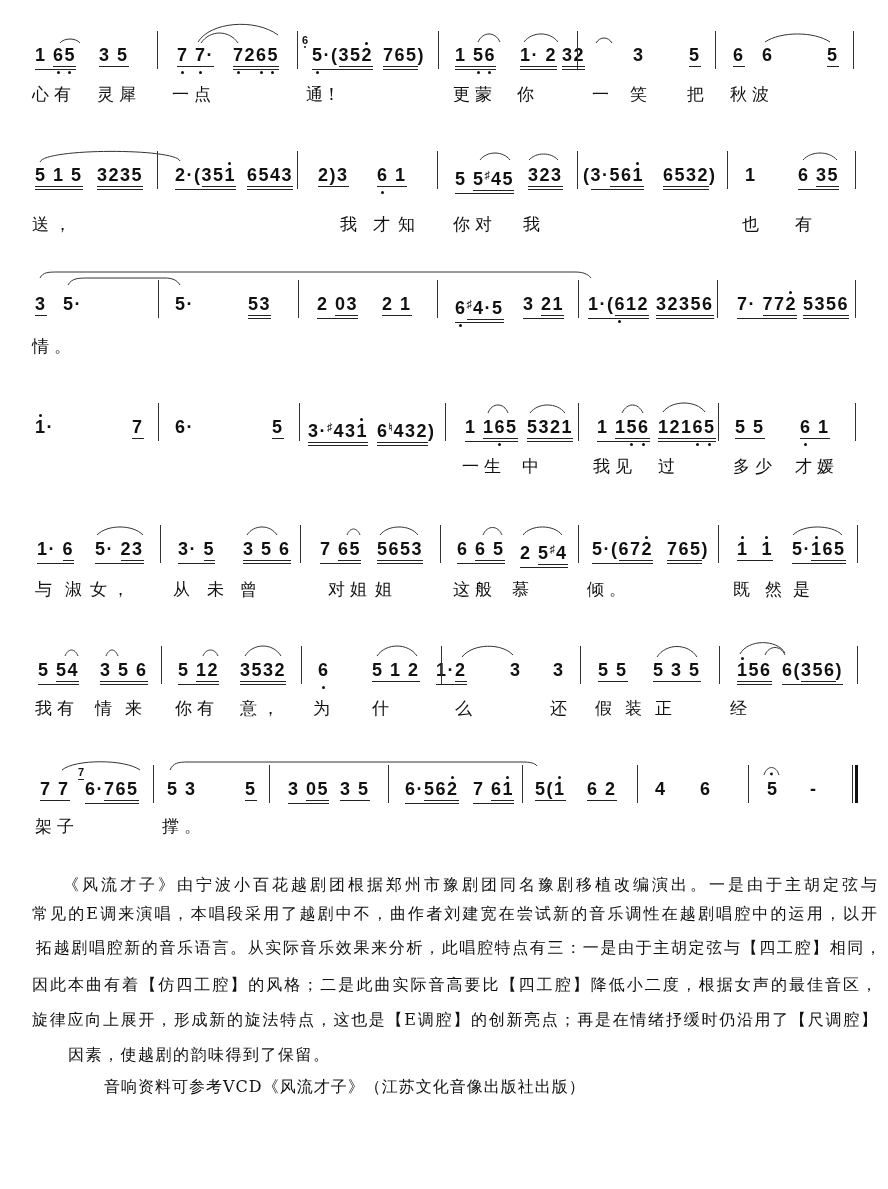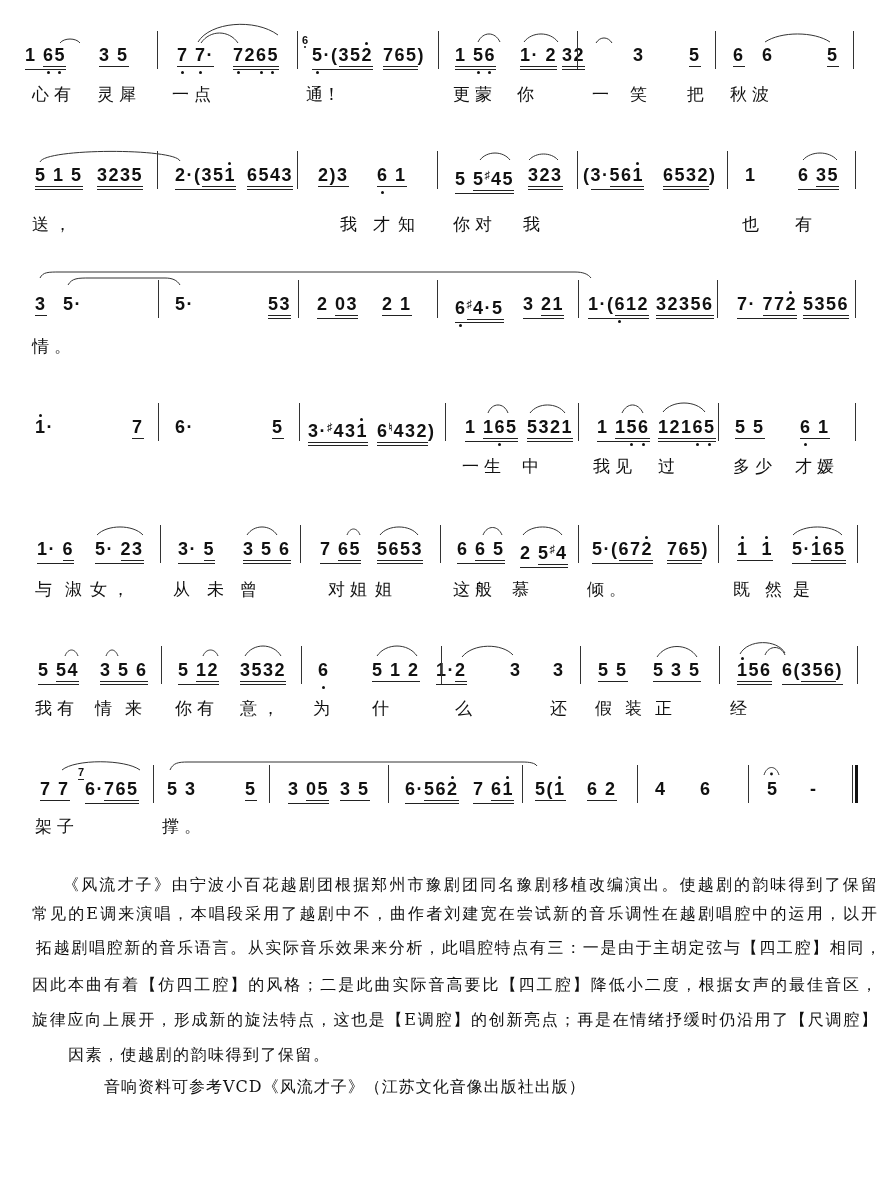--- a/index.html
+++ b/index.html
@@ -23,21 +23,21 @@
   .cline.just { text-align:justify; text-align-last:justify; }
   .cline.left { text-align:left; letter-spacing:1.5px; white-space:pre;margin-left:36px; }
 </style>
 </head>
 <body>
 
 <div class="page">
 
   <div class="sys" style="top:46px">
     <div class="measure">
-      <span class="beat" style="left:25px"><span class="u"><span class="n">1</span> <span class="u"><span class="n lo">6</span><span class="n lo">5</span></span></span></span>
+      <span class="beat" style="left:35px"><span class="u"><span class="n">1</span> <span class="u"><span class="n lo">6</span><span class="n lo">5</span></span></span></span>
       <span class="beat" style="left:99px"><span class="u"><span class="n">3</span> <span class="n">5</span></span></span>
     </div>
     <div class="measure">
       <span class="beat" style="left:177px"><span class="u"><span class="n lo">7</span> <span class="n lo">7</span>·</span></span>
       <span class="beat" style="left:233px"><span class="u"><span class="u"><span class="n lo">7</span><span class="n">2</span><span class="n lo">6</span><span class="n lo">5</span></span></span></span>
     </div>
     <div class="measure">
       <span class="beat grace" style="left:302px;top:-11px"><span class="n lo">6</span></span>
       <span class="beat" style="left:312px"><span class="u"><span class="n lo">5</span>·(<span class="u"><span class="n">3</span><span class="n">5</span><span class="n hi">2</span></span></span></span>
       <span class="beat" style="left:383px"><span class="u"><span class="u"><span class="n">7</span><span class="n">6</span><span class="n">5</span></span></span>)</span>
@@ -115,21 +115,21 @@
     <span class="lyr" style="left:795px;top:50px">有</span>
   </div>
 
   <div class="sys" style="top:295px">
     <div class="measure">
       <span class="beat" style="left:35px"><span class="u"><span class="n">3</span></span></span>
       <span class="beat" style="left:63px"><span class="n">5</span>·</span>
     </div>
     <div class="measure">
       <span class="beat" style="left:175px"><span class="n">5</span>·</span>
-      <span class="beat" style="left:268px"><span class="u"><span class="u"><span class="n">5</span><span class="n">3</span></span></span></span>
+      <span class="beat" style="left:248px"><span class="u"><span class="u"><span class="n">5</span><span class="n">3</span></span></span></span>
     </div>
     <div class="measure">
       <span class="beat" style="left:317px"><span class="u"><span class="n">2</span> <span class="u"><span class="n">0</span><span class="n">3</span></span></span></span>
       <span class="beat" style="left:382px"><span class="u"><span class="n">2</span> <span class="n">1</span></span></span>
     </div>
     <div class="measure">
       <span class="beat" style="left:455px"><span class="u"><span class="n lo">6</span><span class="u"><span class="acc">♯</span><span class="n">4</span>·<span class="n">5</span></span></span></span>
       <span class="beat" style="left:523px"><span class="u"><span class="n">3</span> <span class="u"><span class="n">2</span><span class="n">1</span></span></span></span>
     </div>
     <div class="measure">
@@ -367,21 +367,21 @@
 
     <path d="M62 770 C75 759 125 759 140 770"></path>
     <path d="M170 770 C173 763 178 762 188 762 L522 762 C530 762 535 763 537 766"></path>
     <g>
       <path d="M764 775 C767 765 776 765 779 775"></path>
       <circle cx="771.5" cy="774" r="1.4" fill="#111"></circle>
     </g>
   </svg>
 
   <div>
-    <div class="cline just" style="left:63px;top:876px;width:814px">《风流才子》由宁波小百花越剧团根据郑州市豫剧团同名豫剧移植改编演出。使越剧的韵味得到了保留</div>
+    <div class="cline just" style="left:63px;top:876px;width:814px">《风流才子》由宁波小百花越剧团根据郑州市豫剧团同名豫剧移植改编演出。一是由于主胡定弦与</div>
     <div class="cline just" style="left:32px;top:905px;width:845px">常见的E调来演唱，本唱段采用了越剧中不，曲作者刘建宽在尝试新的音乐调性在越剧唱腔中的运用，以开</div>
     <div class="cline just" style="left:36px;top:939px;width:845px">拓越剧唱腔新的音乐语言。从实际音乐效果来分析，此唱腔特点有三：一是由于主胡定弦与【四工腔】相同，</div>
     <div class="cline just" style="left:32px;top:976px;width:845px">因此本曲有着【仿四工腔】的风格；二是此曲实际音高要比【四工腔】降低小二度，根据女声的最佳音区，</div>
     <div class="cline just" style="left:32px;top:1011px;width:845px">旋律应向上展开，形成新的旋法特点，这也是【E调腔】的创新亮点；再是在情绪抒缓时仍沿用了【尺调腔】</div>
     <div class="cline left" style="left:32px;top:1046px;width:845px">因素，使越剧的韵味得到了保留。</div>
     <div class="cline left" style="left:68px;top:1078px;width:800px;letter-spacing:1px">音响资料可参考VCD《风流才子》（江苏文化音像出版社出版）</div>
   </div>
 
 </div>
 

